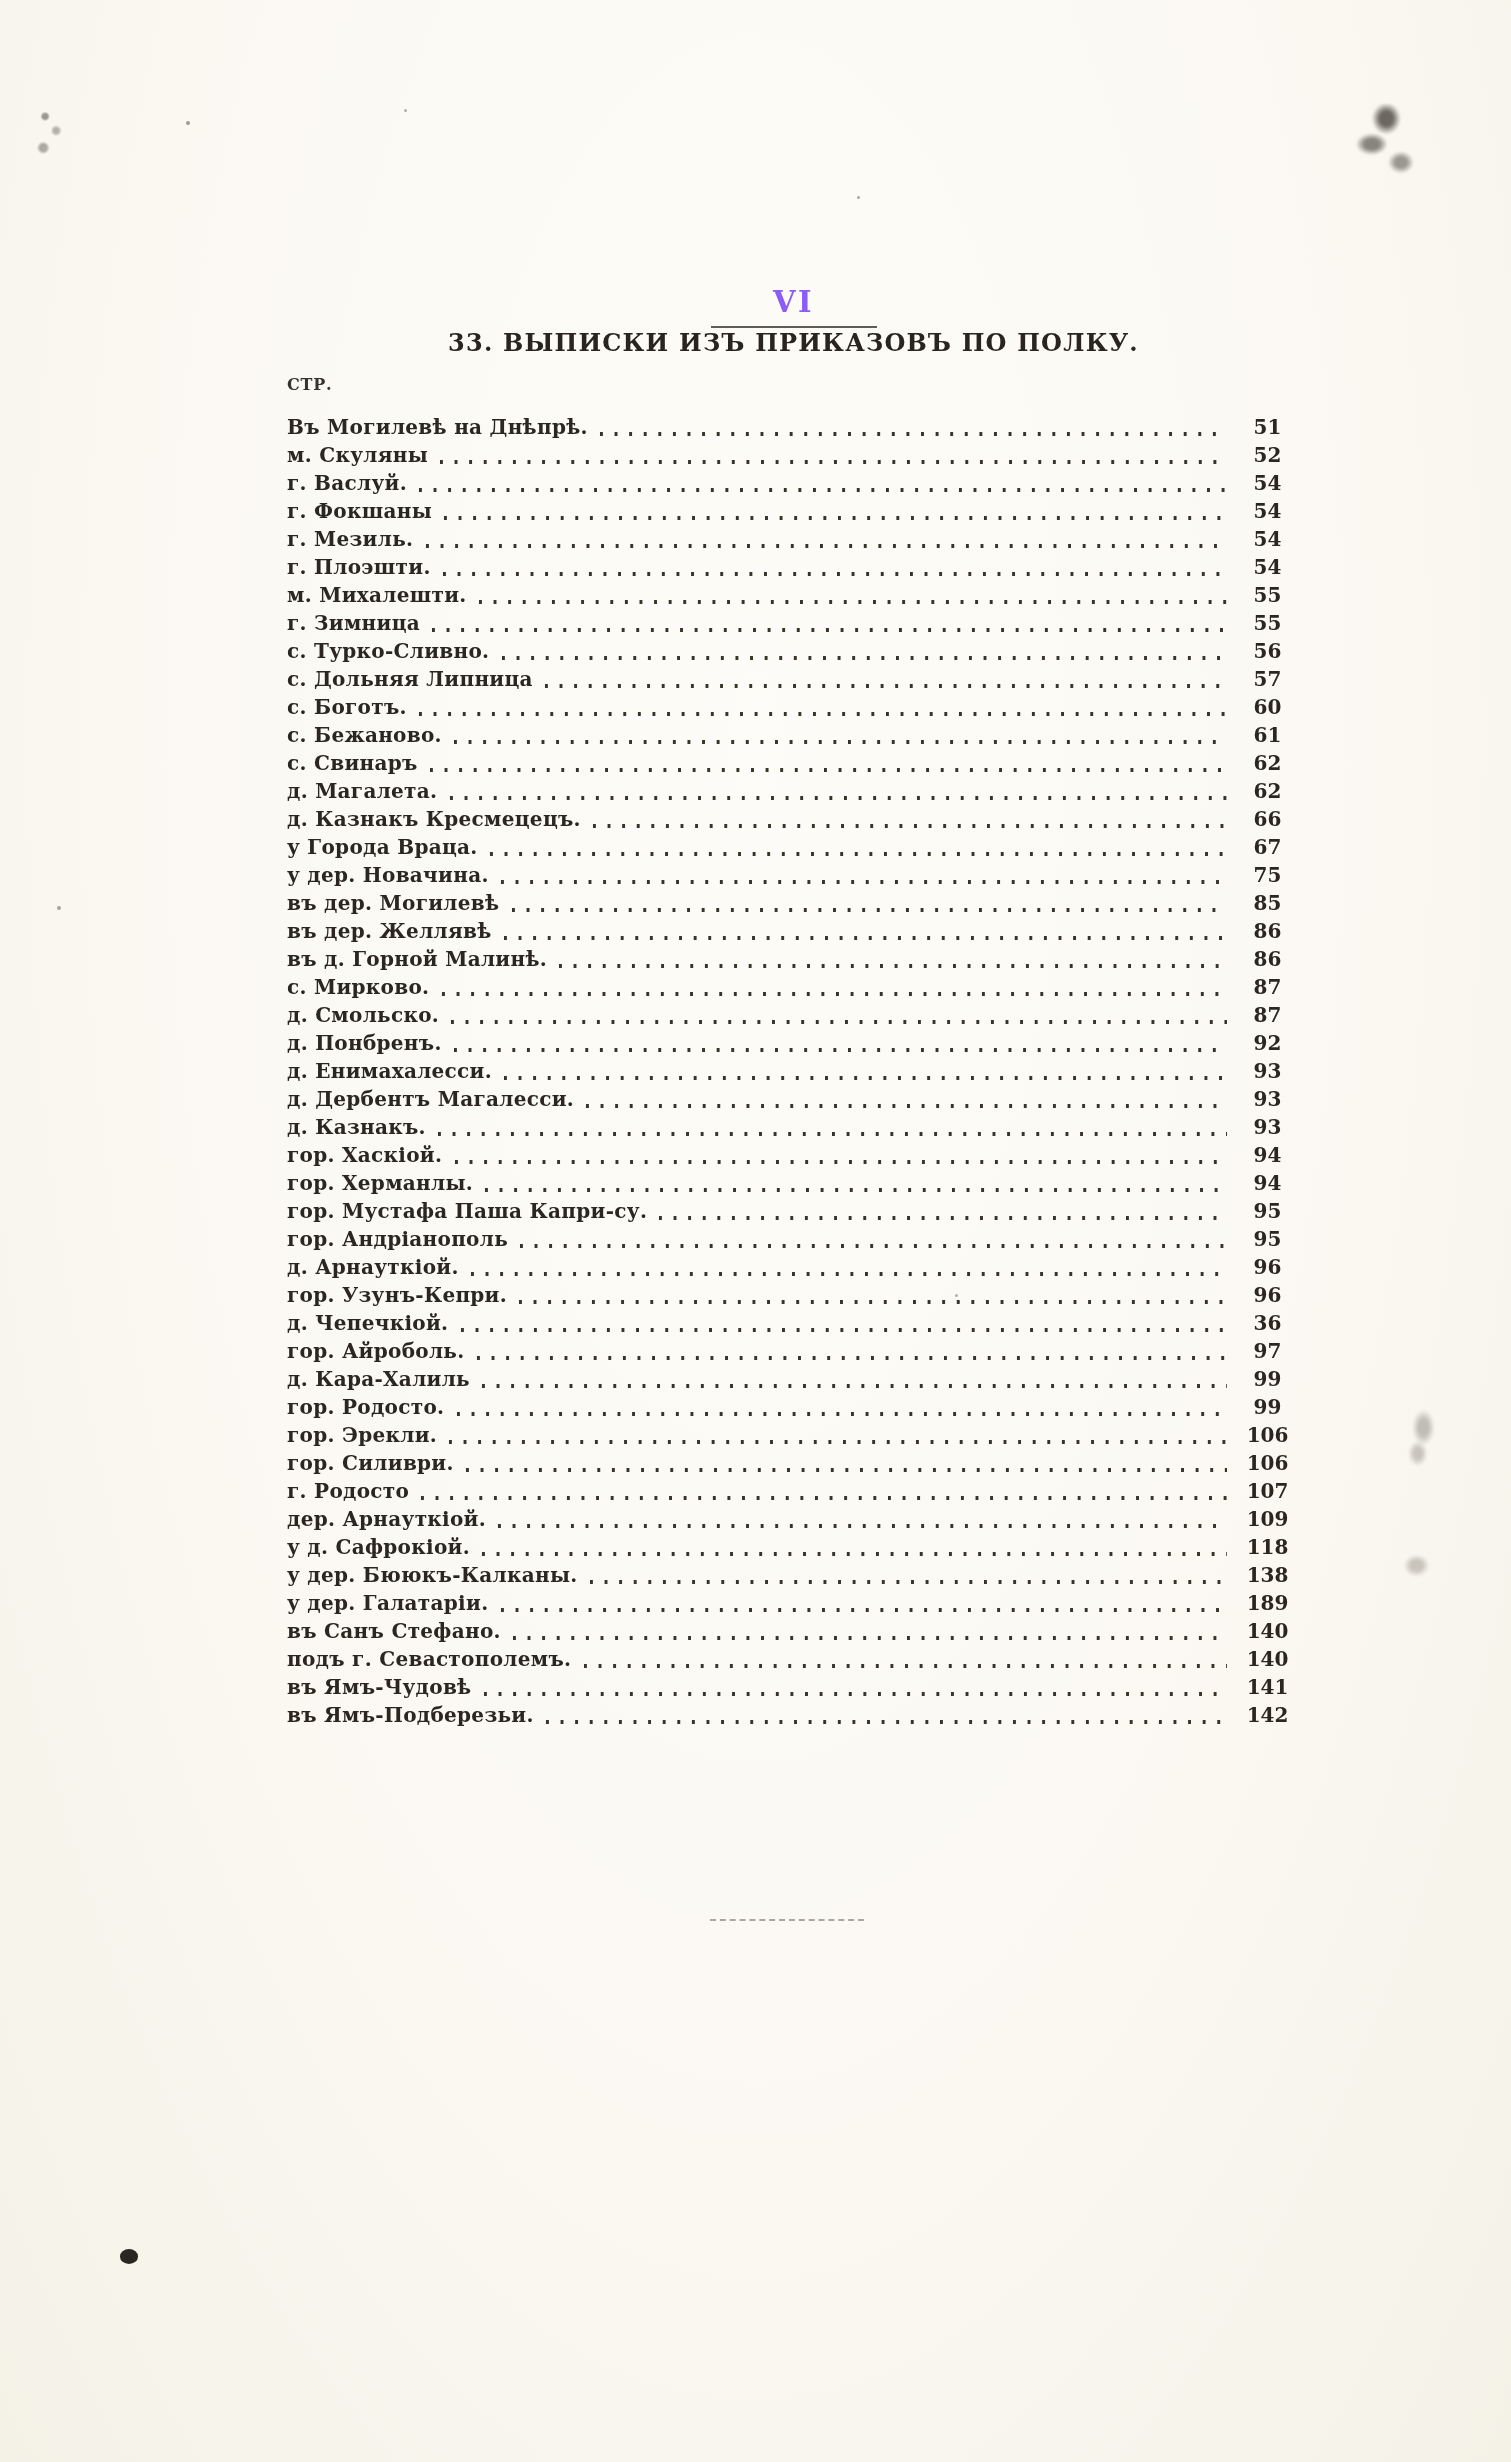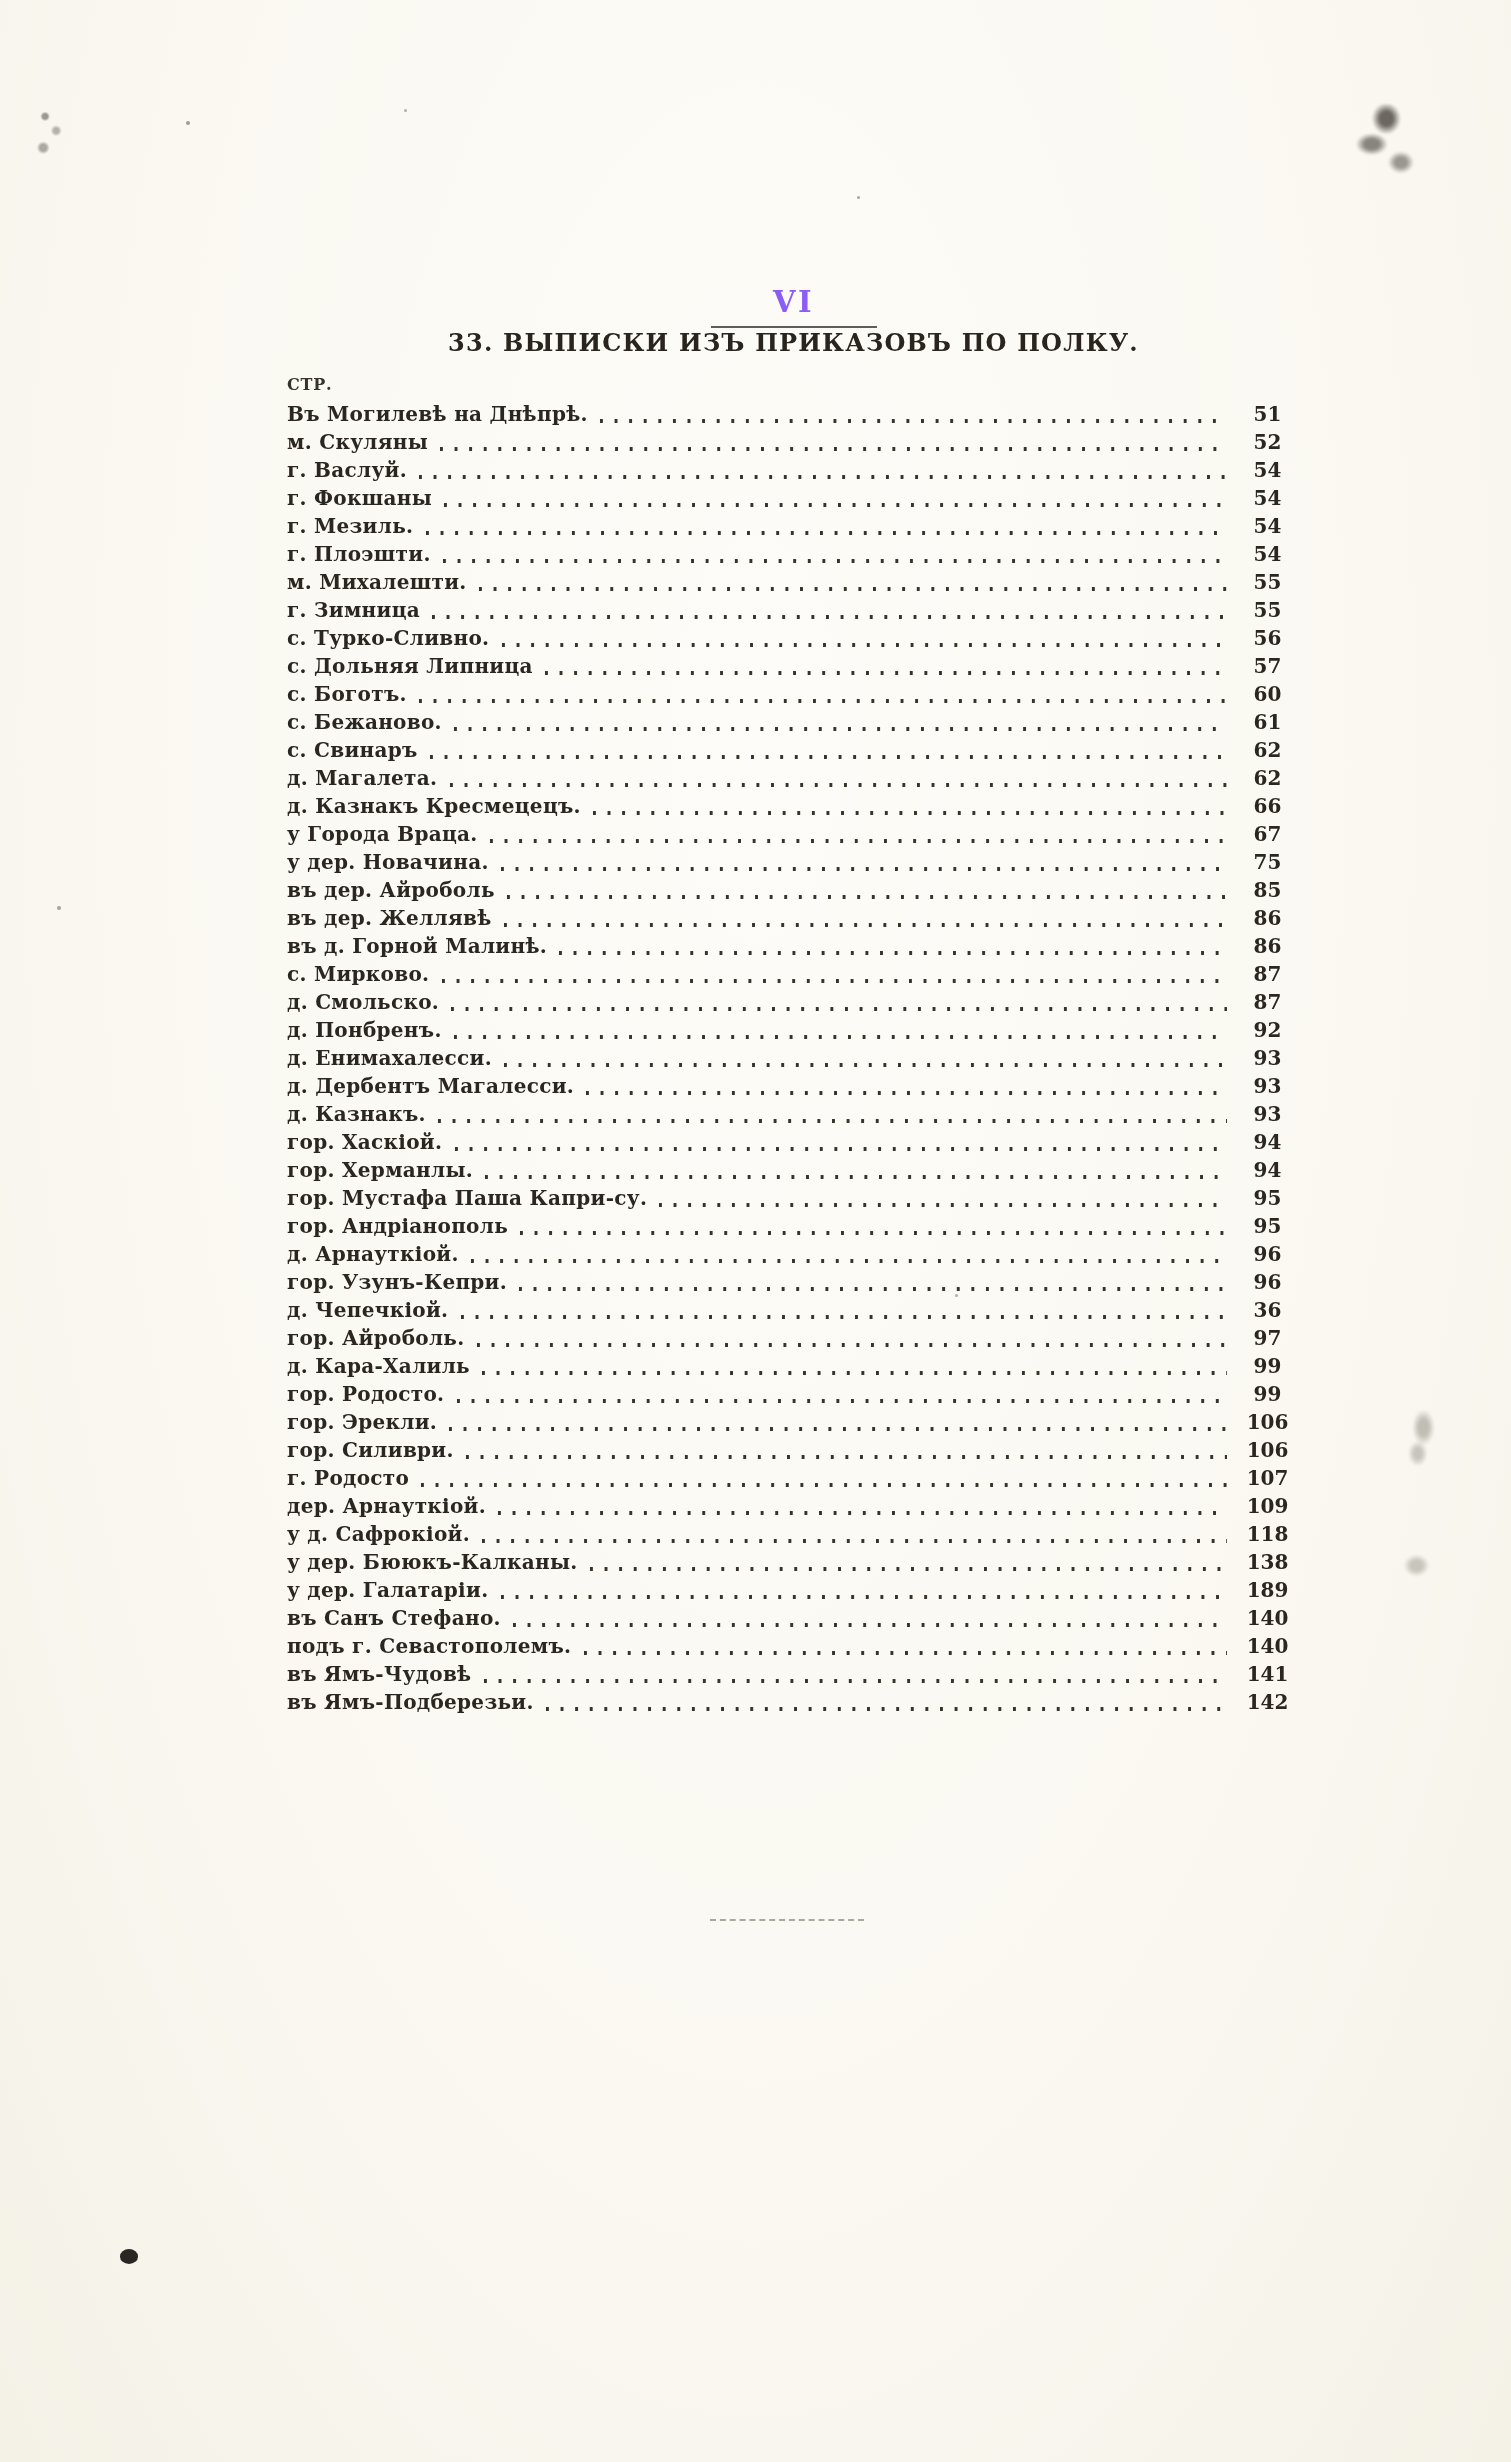--- a/index.html
+++ b/index.html
@@ -50,21 +50,21 @@
   .col-header {
     margin-top: 18px;
     padding-right: 3.2px;
     font-size: 16px;
     font-weight: 700;
     letter-spacing: 0.8px;
     color: #38332c;
   }
 
   .toc-list {
-    margin-top: 8px;
+    margin-top: 21px;
   }
 
   .toc-row {
     display: flex;
     align-items: baseline;
     height: 28px;
     font-size: 20px;
     font-weight: 700;
     color: #2b2620;
     white-space: nowrap;
@@ -260,21 +260,21 @@
     <span class="toc-page">67</span>
   </div>
 
   <div class="toc-row">
     <span class="toc-label">у дер. Новачина.</span>
     <span class="toc-leader"></span>
     <span class="toc-page">75</span>
   </div>
 
   <div class="toc-row">
-    <span class="toc-label">въ дер. Айроболь</span>
+    <span class="toc-label">въ дер. Могилевѣ</span>
     <span class="toc-leader"></span>
     <span class="toc-page">85</span>
   </div>
 
   <div class="toc-row">
     <span class="toc-label">въ дер. Желлявѣ</span>
     <span class="toc-leader"></span>
     <span class="toc-page">86</span>
   </div>
 

